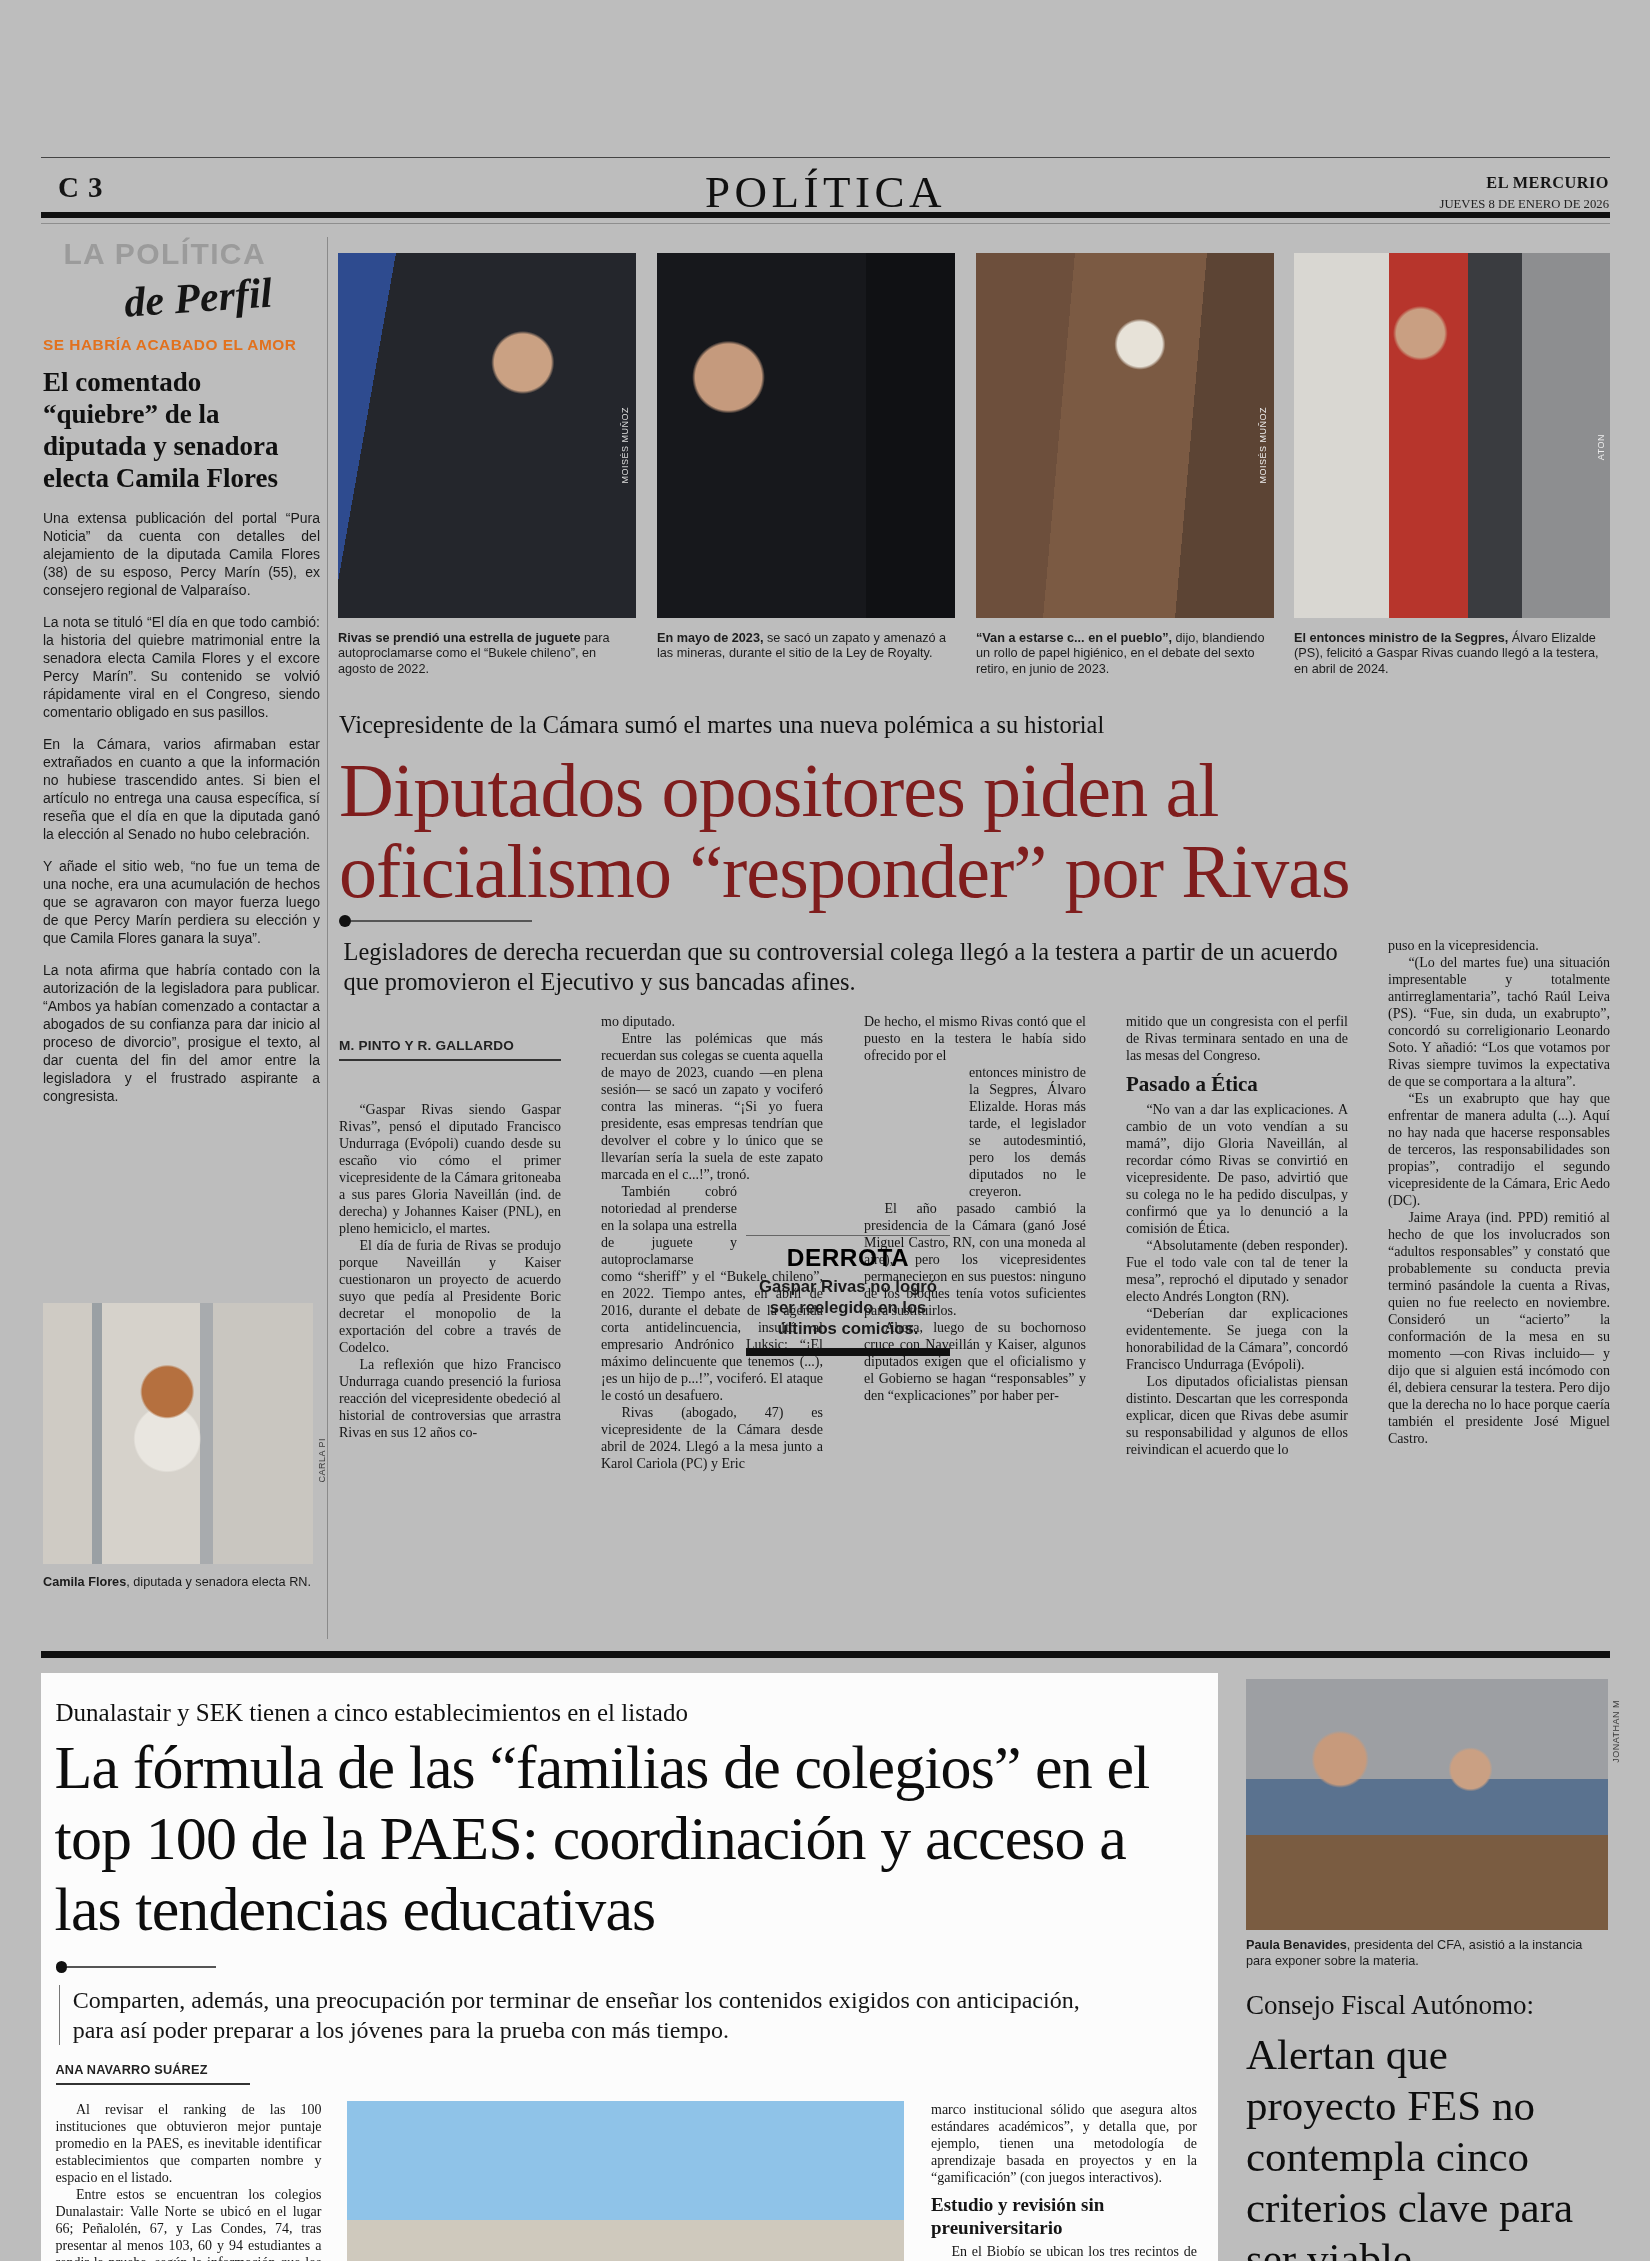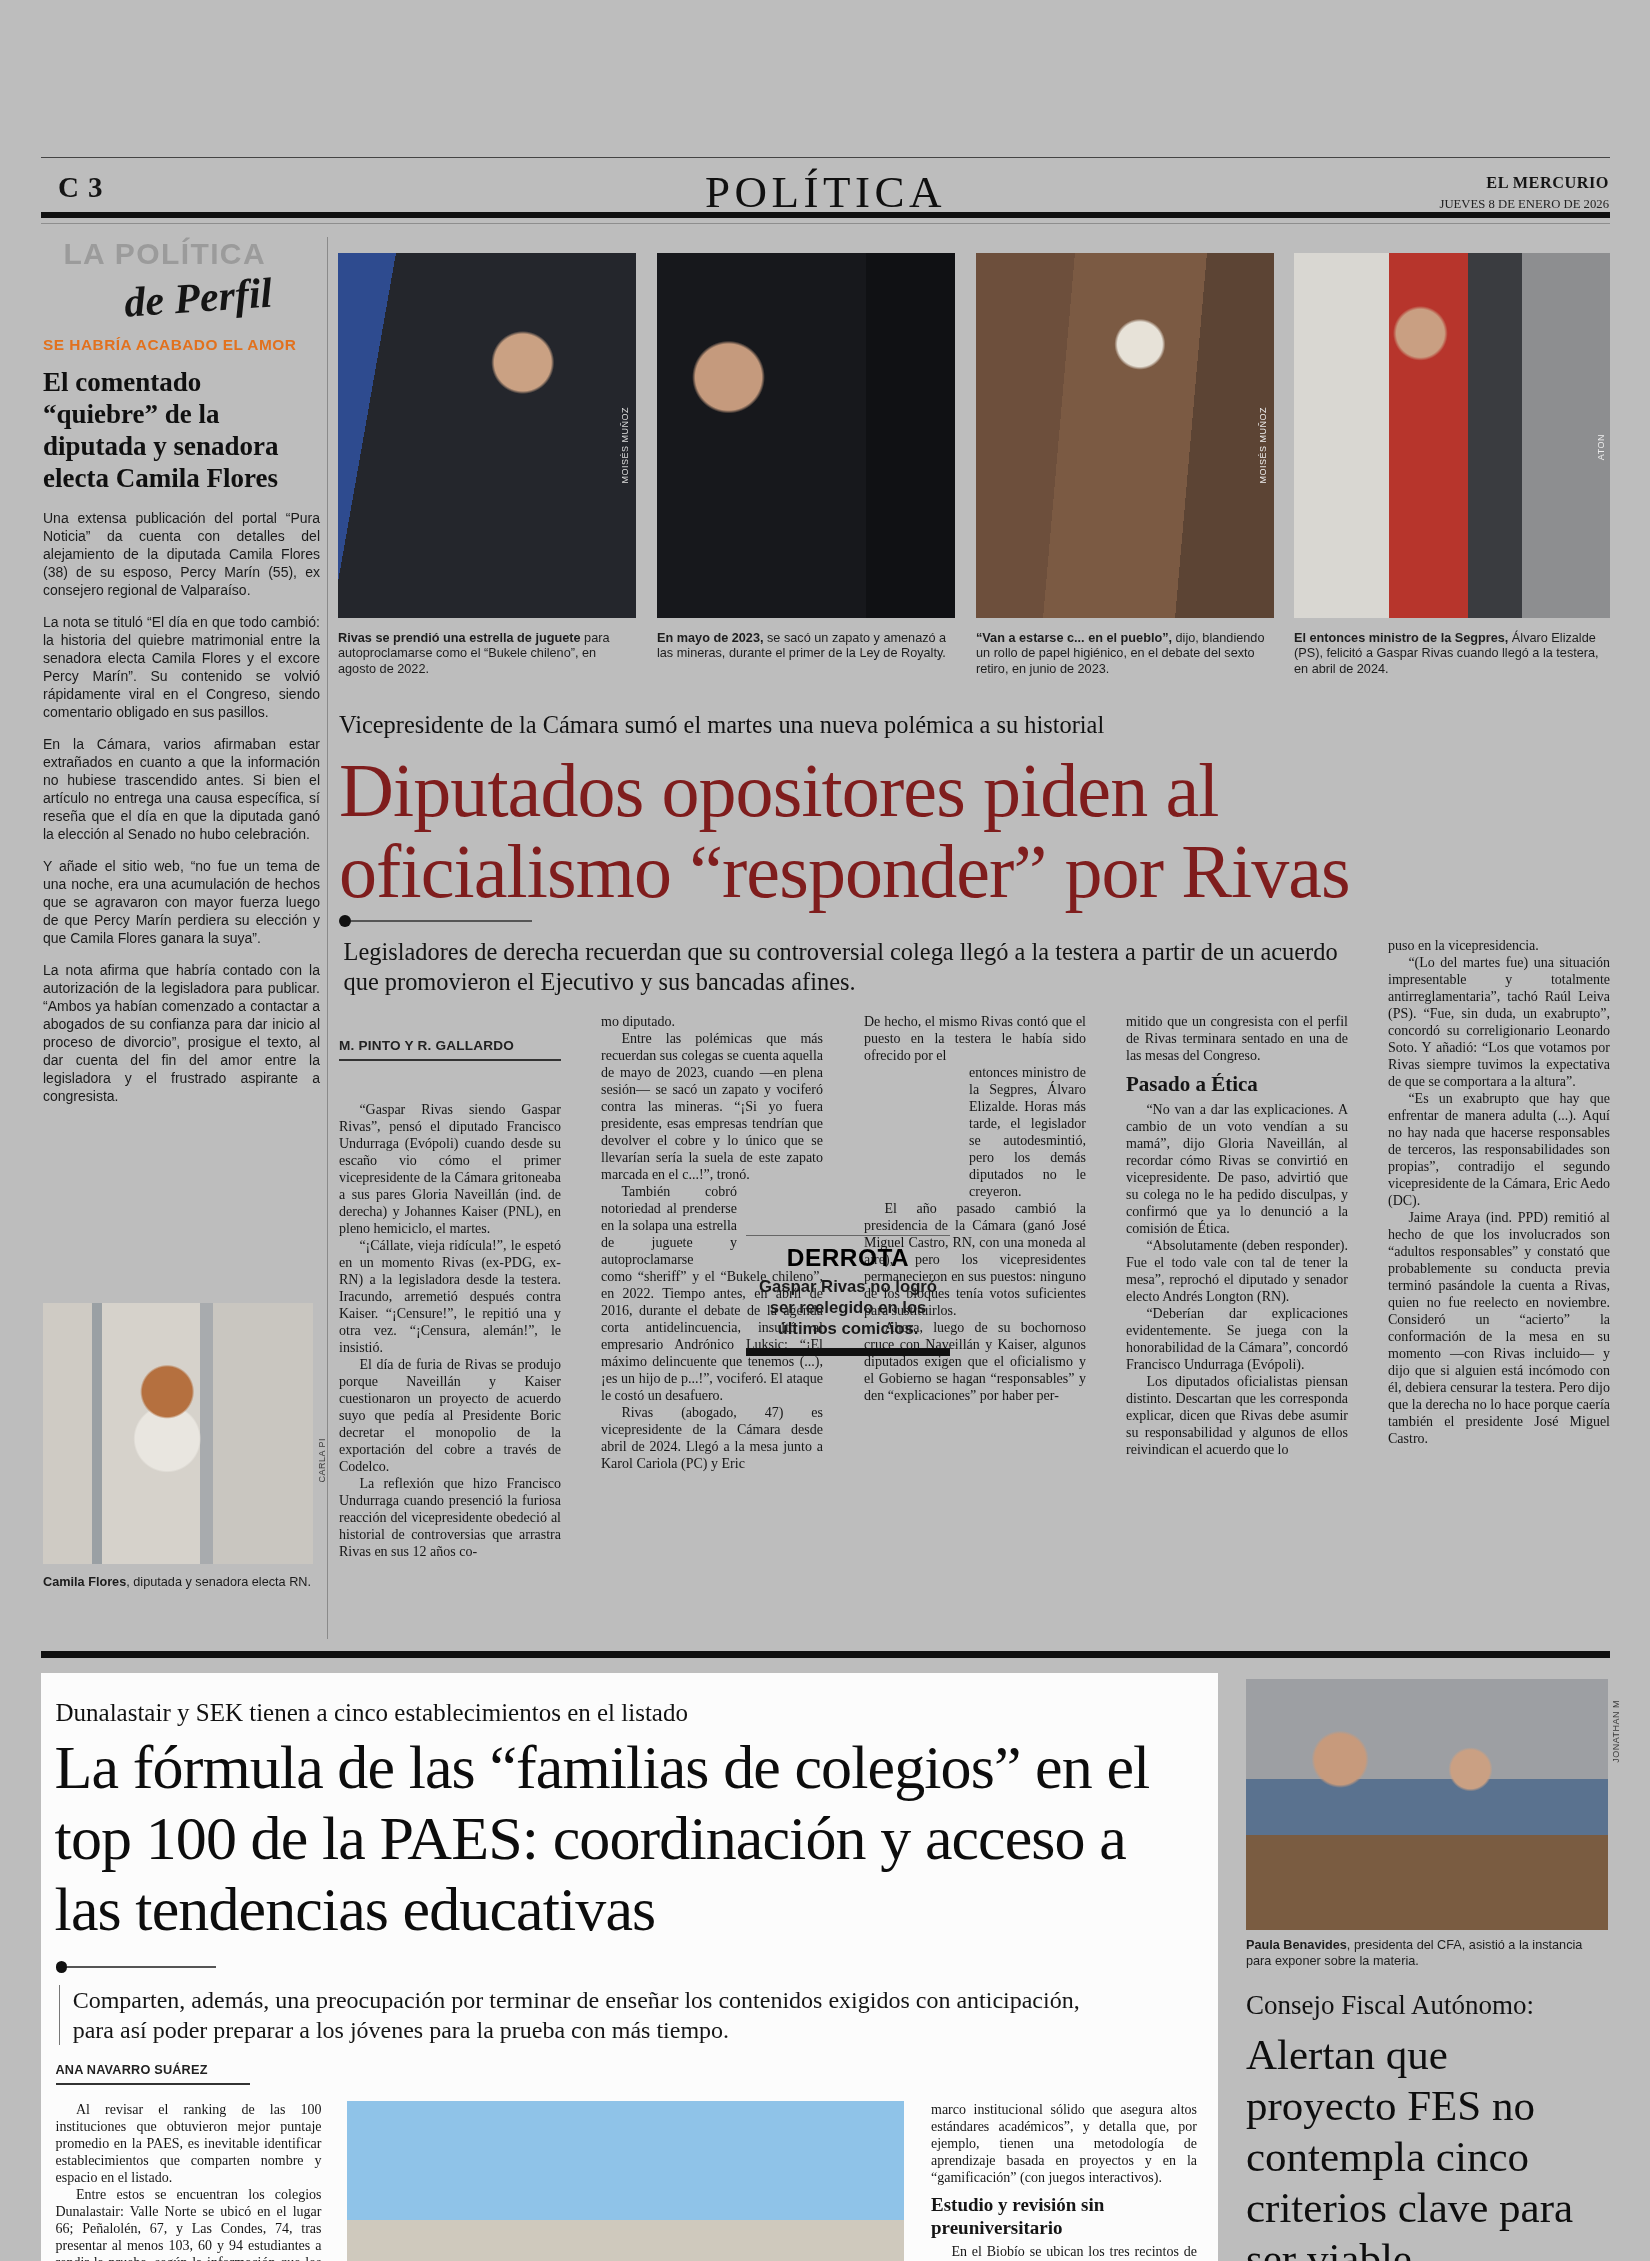--- a/index.html
+++ b/index.html
@@ -86,21 +86,21 @@
 
   <div class="abs photo" style="left:1294px;top:253px;width:316px;height:365px;background:
       radial-gradient(circle at 40% 22%, #c99f82 0 7%, transparent 8%),
       linear-gradient(90deg,#d9d7d2 0 30%, #b7352c 30% 55%, #3a3c40 55% 72%, #8d8e90 72% 100%);"></div>
   <div class="vcredit" style="left:1596px;top:434px;color:#eee;">ATON</div>
 
   <div class="abs capt" style="left:338px;top:631px;width:298px;">
     <b>Rivas se prendió una estrella de juguete</b><span> para autoproclamarse como el “Bukele chileno”, en agosto de 2022.</span>
   </div>
   <div class="abs capt" style="left:657px;top:631px;width:298px;">
-    <b>En mayo de 2023,</b><span> se sacó un zapato y amenazó a las mineras, durante el primer de la Ley de Royalty.</span>
+    <b>En mayo de 2023,</b><span> se sacó un zapato y amenazó a las mineras, durante el sitio de la Ley de Royalty.</span>
   </div>
   <div class="abs capt" style="left:976px;top:631px;width:298px;">
     <b>“Van a estarse c... en el pueblo”,</b><span> dijo, blandiendo un rollo de papel higiénico, en el debate del sexto retiro, en junio de 2023.</span>
   </div>
   <div class="abs capt" style="left:1294px;top:631px;width:316px;">
     <b>El entonces ministro de la Segpres,</b><span> Álvaro Elizalde (PS), felicitó a Gaspar Rivas cuando llegó a la testera, en abril de 2024.</span>
   </div>
 
   <div class="abs" style="left:339px;top:711px;width:1271px;height:939px;">
     <div class="kicker-serif" style="font-size:24.4px;">Vicepresidente de la Cámara sumó el martes una nueva polémica a su historial</div>
@@ -110,21 +110,20 @@
     </div>
     <div class="serif" style="position:absolute;left:4.5px;top:226px;width:1013px;font-size:24.4px;line-height:30px;color:#141414;">Legisladores de derecha recuerdan que su controversial colega llegó a la testera a partir de un acuerdo que promovieron el Ejecutivo y sus bancadas afines.</div>
 
     <div class="abs" style="left:0;top:327px;width:222px;">
       <div class="byline">M. PINTO Y R. GALLARDO</div>
       <div class="byline-rule"></div>
     </div>
 
     <div class="abs bodytxt just" style="left:0;top:390px;width:222px;">
         <p>“Gaspar Rivas siendo Gaspar Rivas”, pensó el diputado Francisco Undurraga (Evópoli) cuando desde su escaño vio cómo el primer vicepresidente de la Cámara gritoneaba a sus pares Gloria Naveillán (ind. de derecha) y Johannes Kaiser (PNL), en pleno hemiciclo, el martes.</p>
-        <p>“¡Cállate, vieja ridícula!”, le espetó en un momento Rivas (ex-PDG, ex-RN) a la legisladora desde la testera. Iracundo, arremetió después contra Kaiser. “¡Censure!”, le repitió una y otra vez. “¡Censura, alemán!”, le insistió.</p>
         <p>El día de furia de Rivas se produjo porque Naveillán y Kaiser cuestionaron un proyecto de acuerdo suyo que pedía al Presidente Boric decretar el monopolio de la exportación del cobre a través de Codelco.</p>
         <p>La reflexión que hizo Francisco Undurraga cuando presenció la furiosa reacción del vicepresidente obedeció al historial de controversias que arrastra Rivas en sus 12 años co-</p>
       </div>
 
     <div class="abs" style="left:262px;top:302px;width:222px;">
       <div class="bodytxt just cont">
           <p>mo diputado.</p>
           <p>Entre las polémicas que más recuerdan sus colegas se cuenta aquella de mayo de 2023, cuando —en plena sesión— se sacó un zapato y vociferó contra las mineras. “¡Si yo fuera presidente, esas empresas tendrían que devolver el cobre y lo único que se llevarían sería la suela de este zapato marcada en el c...!”, tronó.</p>
         </div>
       <div class="bodytxt narrowL" style="width:136px;text-indent:20.4px;">También cobró notoriedad al prenderse en la solapa una estrella de juguete y autoproclamarse</div>

